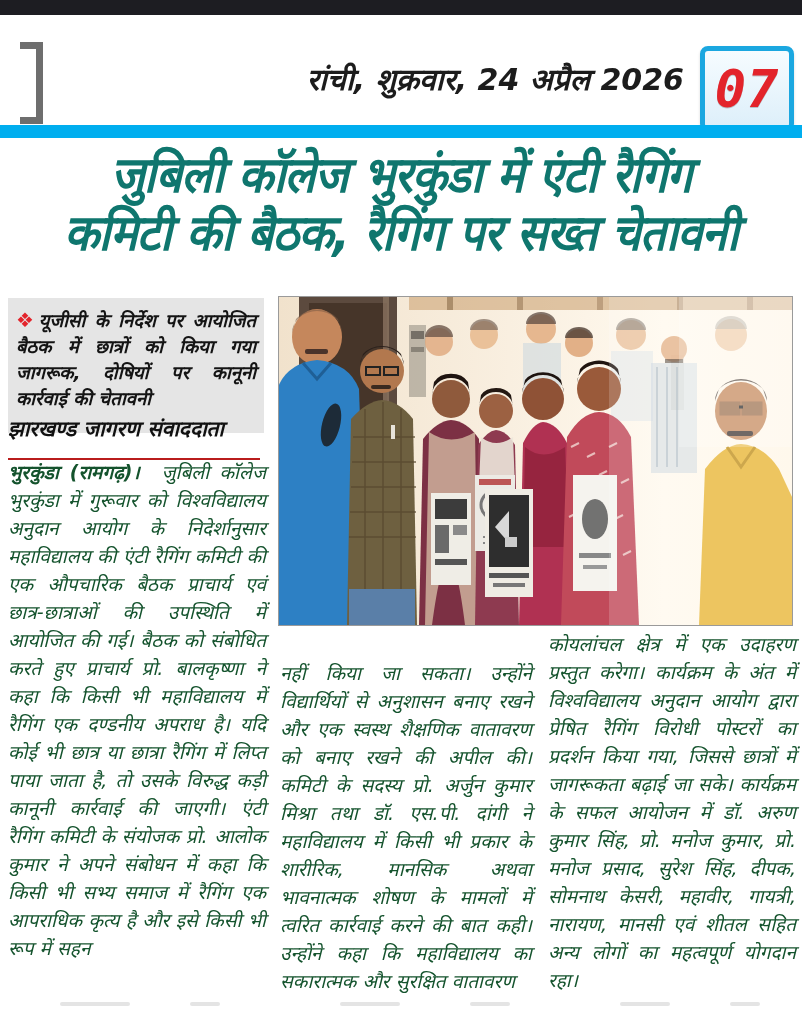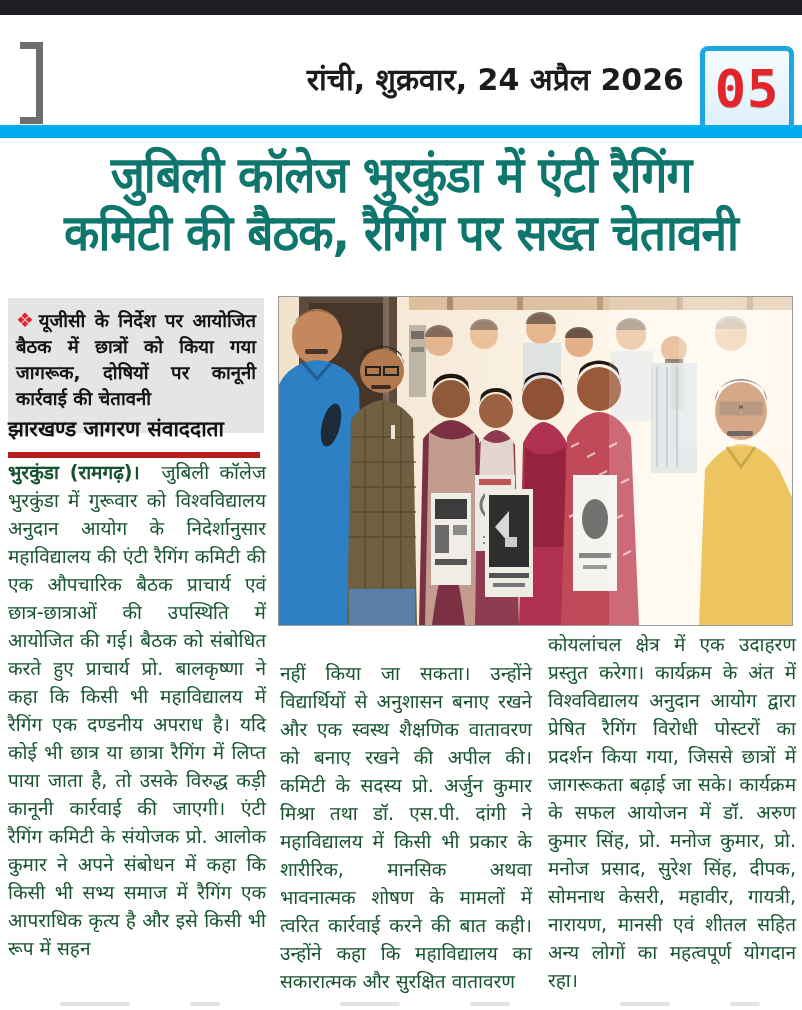--- a/index.html
+++ b/index.html
@@ -1,18 +1,18 @@
 <!DOCTYPE html>
 <html><head>
 <meta charset="utf-8">
 <style>
   html,body{margin:0;padding:0;background:#ffffff;}
   .page{
     position:relative;width:802px;height:1010px;background:#ffffff;overflow:hidden;
-    font-family:"DejaVu Sans","Liberation Sans",sans-serif;color:#1a1a1a;
+    font-family:"DejaVu Sans","Liberation Sans",sans-serif;color:#1a1a1a;font-style:italic;
   }
   .topbar{position:absolute;left:0;top:0;width:802px;height:15px;background:#1d1d22;}
   .bracket{
     position:absolute;left:20px;top:42px;width:16px;height:68px;
     border-top:7px solid #6e6e6e;border-right:7px solid #6e6e6e;border-bottom:7px solid #6e6e6e;
   }
   .dateline{
     position:absolute;top:58px;right:118px;font-size:30px;font-weight:bold;color:#1c1c1c;
     letter-spacing:0px;white-space:nowrap;
   }
@@ -37,21 +37,21 @@
   .hl-line{transform:scaleY(1.08);}
   .highlight{
     position:absolute;left:8px;top:298px;width:240px;min-height:116px;
     background:#e5e5e5;padding:9px 8px 10px 8px;
     font-weight:bold;font-size:18.5px;line-height:26px;color:#141414;text-align:justify;
   }
   .bullet{color:#E3242B;font-size:20px;padding-right:2px;font-weight:900;}
   .byline{
     position:absolute;left:8px;top:414px;width:252px;
     font-weight:bold;font-size:21px;color:#111;
-    padding-bottom:10px;border-bottom:6px solid #b91c1c;
+    padding-bottom:16px;border-bottom:2px solid #b91c1c;
   }
   .col{position:absolute;font-size:19px;line-height:28px;text-align:justify;color:#14532d;}
   .col1{left:8px;top:458px;width:258px;height:536px;}
   .col2{left:280px;top:659px;width:252px;height:368px;}
   .col3{left:548px;top:630px;width:248px;height:368px;}
   .lead{font-weight:bold;}
   .photoframe{
     position:absolute;left:278px;top:296px;width:515px;height:330px;
     border:1px solid #9a9a9a;background:#f6ecd9;box-sizing:border-box;
   }
@@ -63,21 +63,21 @@
 <body>
 
 <div class="page">
 
   <div class="topbar"></div>
   <div class="bracket"></div>
 
   <div class="dateline">रांची, शुक्रवार, 24 अप्रैल 2026</div>
 
   <div class="pagebox">
-    <span class="pagenum">05</span>
+    <span class="pagenum">07</span>
   </div>
 
   <div class="cyanbar"></div>
 
   <div class="headline">
     <div class="hl-line">जुबिली कॉलेज भुरकुंडा में एंटी रैगिंग</div>
     <div class="hl-line">कमिटी की बैठक, रैगिंग पर सख्त चेतावनी</div>
   </div>
 
   <div class="highlight">

